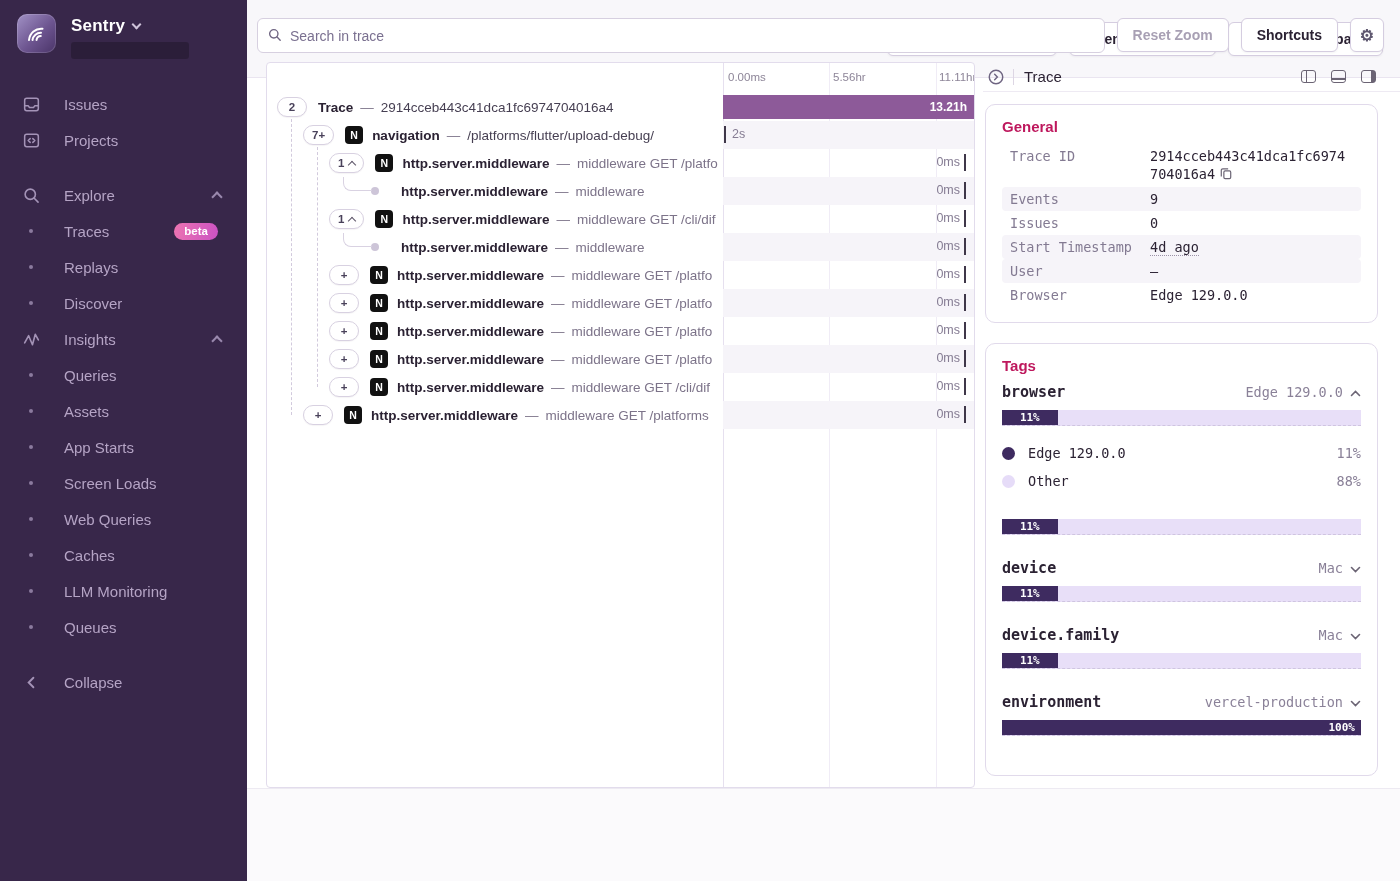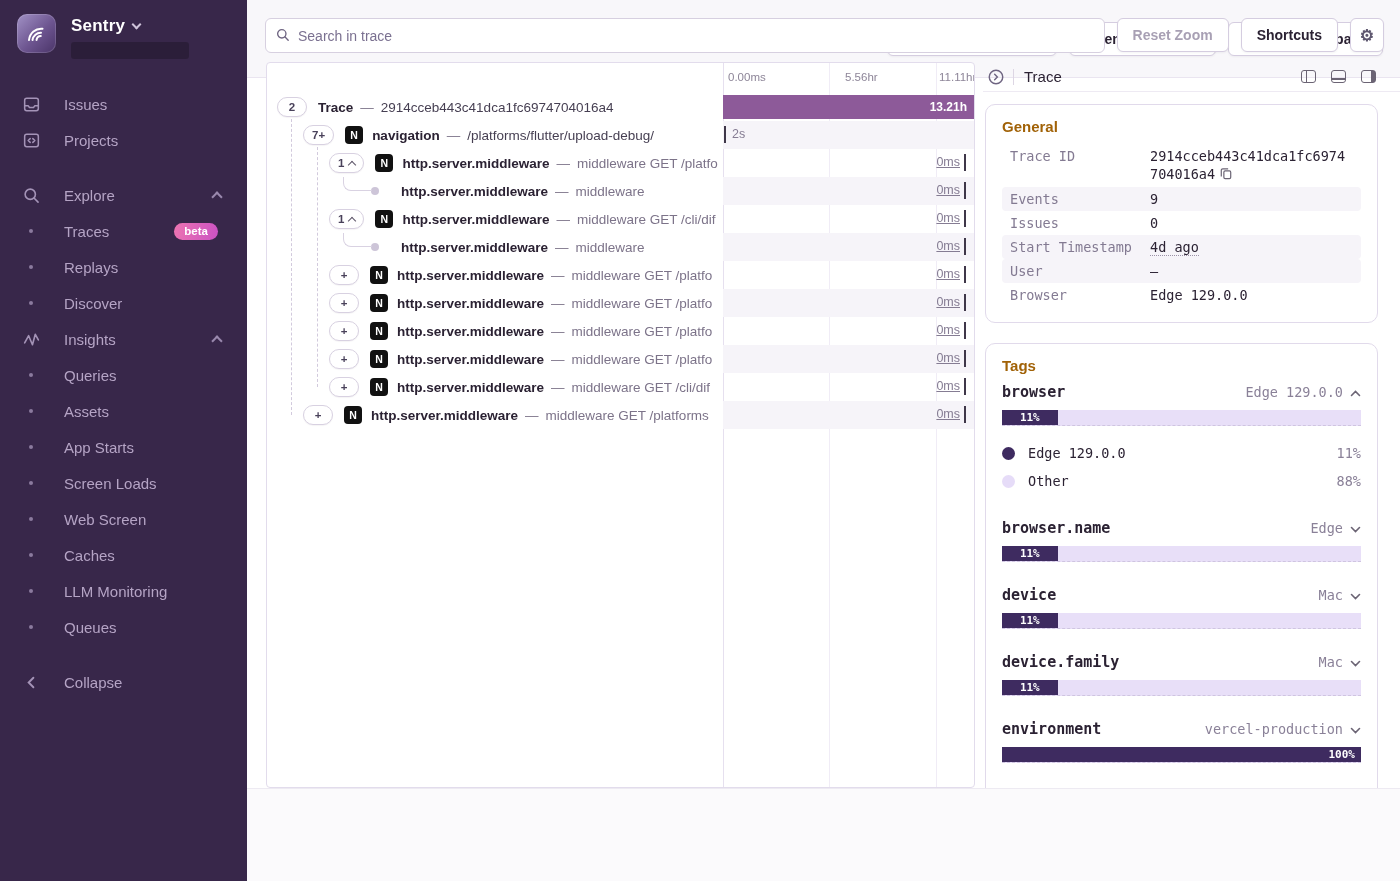--- a/index.html
+++ b/index.html
@@ -33,21 +33,21 @@
   .main { flex:1; position:relative; background:#fff; }
   .app-header { height:78px; background:#f8f7fa; border-bottom:1px solid #eae5f0; display:flex; align-items:center; justify-content:space-between; padding:0 17px 0 36px; }
   .breadcrumb { display:flex; align-items:center; gap:10px; font-size:15px; }
   .bc-parent { color:#6f677c; }
   .bc-sep { color:#9c94a8; font-size:15px; }
   .bc-current { color:#3d3548; }
   .hdr-actions { display:flex; gap:12px; }
   .btn { height:34px; display:flex; align-items:center; gap:8px; padding:0 15px; background:#fff; border:1px solid #d5cde0; border-radius:6px; font-size:14px; font-weight:700; color:#2b2233; box-shadow:0 1px 2px rgba(43,34,51,.05); cursor:pointer; }
   .btn .bic { display:flex; color:#4f4760; }
 
-  .toolbar { position:absolute; top:18px; left:18px; right:16px; height:35px; display:flex; gap:12px; }
+  .toolbar { position:absolute; top:18px; left:10px; right:16px; height:35px; display:flex; gap:12px; }
   .search-wrap { flex:1; position:relative; }
   .search-input { width:100%; height:35px; border:1px solid #d7d0e0; border-radius:6px; padding:0 12px 0 32px; font-size:14px; color:#2b2233; font-family:"Liberation Sans",sans-serif; background:#fff; outline:none; }
   .search-input::placeholder { color:#7a7090; }
   .search-ic { position:absolute; left:10px; top:9px; color:#6f6582; }
   .btn.disabled { color:#a8a0b4; font-weight:700; cursor:default; }
   .icon-btn { width:34px; justify-content:center; padding:0; color:#5f5870; font-size:16px; }
 
   
   .wf { position:absolute; left:19px; top:62px; width:709px; height:726px; background:#fff; border:1px solid #e2dcec; border-radius:4px; overflow:hidden; }
   .gl { position:absolute; top:0; bottom:0; width:1px; }
@@ -66,37 +66,37 @@
   .op { font-size:13.5px; font-weight:700; color:#2b2233; }
   .sep { margin:0 7px; color:#7c7389; font-size:13.5px; }
   .desc { font-size:13.5px; color:#7c7389; }
   .desc.dark { color:#463f52; }
   .dot { width:8px; height:8px; border-radius:50%; background:#cdc5d8; margin-right:22px; flex:none; }
   .elbow { position:absolute; left:76px; top:-7px; width:29px; height:21px; border-left:1px solid #d9d2e2; border-bottom:1px solid #d9d2e2; border-bottom-left-radius:8px; }
   .guide { position:absolute; width:0; border-left:1px dashed #d2cadd; z-index:1; }
   .full-bar { position:absolute; left:0; right:0; top:2px; bottom:2px; background:#8d5a99; color:#fff; font-size:12px; font-weight:700; display:flex; align-items:center; justify-content:flex-end; padding-right:7px; }
   .dur-left { position:absolute; left:9px; top:6px; font-size:12.5px; color:#857c93; }
   .tick-l { position:absolute; left:1px; top:5px; width:2px; height:17px; background:#3f3749; }
-  .dur-right { position:absolute; right:14px; top:6px; font-size:12.5px; color:#857c93;text-decoration:underline; }
+  .dur-right { position:absolute; right:14px; top:6px; font-size:12.5px; color:#857c93; }
   .tick-r { position:absolute; right:8px; top:5px; width:2px; height:17px; background:#3f3749; }
 
   
   .details { position:absolute; left:736px; top:62px; right:0; height:726px; display:flex; flex-direction:column; overflow:hidden; }
   .d-header { height:30px; display:flex; align-items:center; flex:none; padding-left:2px; border-bottom:1px solid #eeeaf3; }
   .circ-btn { width:22px; height:22px; display:flex; align-items:center; justify-content:center; color:#6f6582; cursor:pointer; }
   .d-hdr-div { width:1px; height:16px; background:#ddd6e4; margin:0 10px 0 6px; }
   .d-title { font-size:15px; color:#2b2233; }
   .layout-icons { margin-left:auto; margin-right:24px; display:flex; gap:15px; align-items:center; }
   .lic { width:15px; height:13px; border:1.5px solid #6b6474; border-radius:3px; position:relative; cursor:pointer; }
   .lic.left::before { content:''; position:absolute; left:3.5px; top:0; bottom:0; width:1.5px; background:#6b6474; }
   .lic.bottom::before { content:''; position:absolute; bottom:2.5px; left:0; right:0; height:1.5px; background:#6b6474; }
   .lic.rightfill::before { content:''; position:absolute; right:0; top:0; bottom:0; width:4.5px; background:#6b6474; }
   .d-body { flex:1; overflow:hidden; padding:12px 22px 0 2px; }
   .card { border:1px solid #e1daeb; border-radius:10px; background:#fff; padding:13px 16px 15px; margin-bottom:20px; }
-  .card-title { font-size:15px; font-weight:700; color:#a16207; margin-bottom:9px; }
+  .card-title { font-size:15px; font-weight:700; color:#be185d; margin-bottom:9px; }
   .g-row { display:flex; align-items:flex-start; padding:3px 8px; border-radius:4px; font-size:13.5px; line-height:18px; }
   .g-row.alt { background:#f6f4f9; }
   .g-label { width:140px; min-width:140px; color:#837a92; }
   .g-value { color:#2b2233; word-break:break-all; }
   .g-value .u-dot { border-bottom:1px dotted #9b92a8; }
   .copy-ic { display:inline-block; vertical-align:-1px; margin-left:5px; color:#6b6474; }
 
   .tag-block { margin-bottom:24px; }
   .tag-head { display:flex; align-items:baseline; justify-content:space-between; }
   .tag-key { font-size:15px; font-weight:700; color:#2b2233; }
@@ -197,21 +197,21 @@
       <div class="nav-item">
         <span class="bullet"></span>
         <span>App Starts</span>
       </div>
       <div class="nav-item">
         <span class="bullet"></span>
         <span>Screen Loads</span>
       </div>
       <div class="nav-item">
         <span class="bullet"></span>
-        <span>Web Screen</span>
+        <span>Web Queries</span>
       </div>
       <div class="nav-item">
         <span class="bullet"></span>
         <span>Caches</span>
       </div>
       <div class="nav-item">
         <span class="bullet"></span>
         <span>LLM Monitoring</span>
       </div>
       <div class="nav-item">
@@ -282,21 +282,21 @@
       <span>⚙</span>
     </button>
   </div>
 
   <section class="wf">
     <div class="gl strong" style="left:456px"></div>
     <div class="gl faint" style="left:562px"></div>
     <div class="gl faint" style="left:669px"></div>
     <div class="wf-header" id="wf-header">
         <span class="tick-label" style="left: 461px;">0.00ms</span>
-        <span class="tick-label" style="left: 578px;">5.56hr</span>
+        <span class="tick-label" style="left: 566px;">5.56hr</span>
         <span class="tick-label" style="left: 672px;">11.11hr</span>
       </div>
     <div class="wf-rows" id="wf-rows">
       <div class="guide" style="left:24px; top:26px; height:296px;"></div>
       <div class="guide" style="left:50px; top:54px; height:240px;"></div>
     <div class="wf-row">
           <div class="tree-cell" style="padding-left: 10px;">
             <span class="pill">
               <span>2</span>
             </span>
@@ -546,29 +546,20 @@
                   <span class="l-pct mono">11%</span>
                 </div>
                 <div class="legend-row">
                   <span class="l-dot light"></span>
                   <span class="l-label mono">Other</span>
                   <span class="l-pct mono">88%</span>
                 </div>
               </div>
             </div>
             <div class="tag-block">
-              <div class="tag-head">
-                <span class="tag-key mono">browser.name</span>
-                <span class="tag-val mono">
-                  <span>Edge</span>
-                  <span><svg width="11" height="7" viewBox="0 0 11 7" fill="none" stroke="currentColor" stroke-width="1.6" stroke-linecap="round">
-                      <path d="M1.5 1.5l4 4 4-4"></path>
-                    </svg></span>
-                </span>
-              </div>
               <div class="tag-bar">
                 <div class="tag-fill mono" style="width: 15.5%;">11%</div>
               </div>
             </div>
             <div class="tag-block">
               <div class="tag-head">
                 <span class="tag-key mono">device</span>
                 <span class="tag-val mono">
                   <span>Mac</span>
                   <span><svg width="11" height="7" viewBox="0 0 11 7" fill="none" stroke="currentColor" stroke-width="1.6" stroke-linecap="round">

